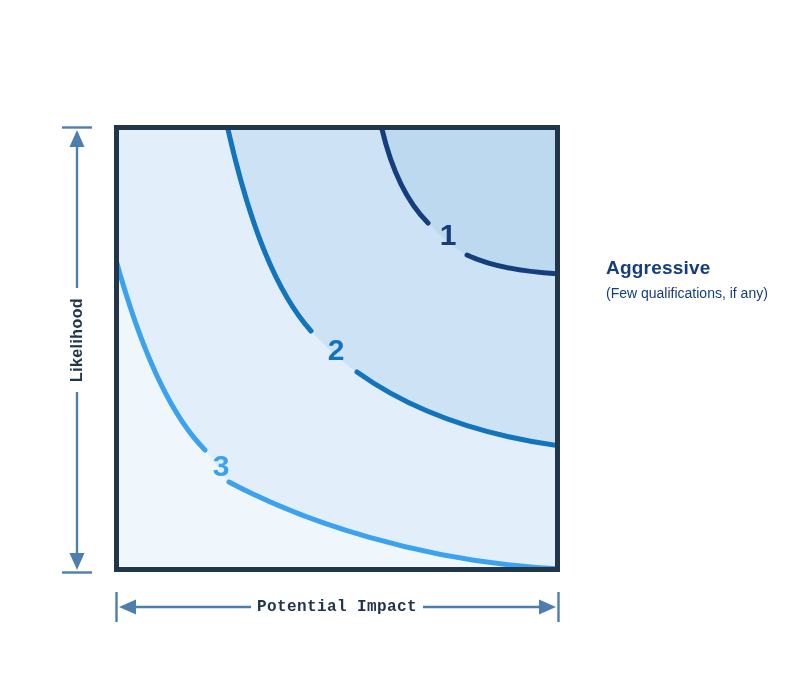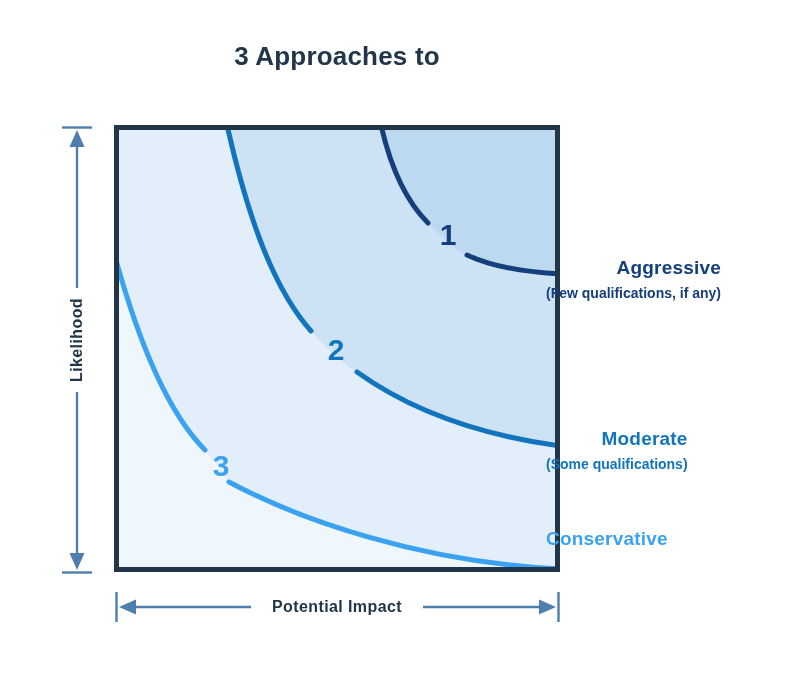--- a/index.html
+++ b/index.html
@@ -11,35 +11,35 @@
   .title{
     position:absolute;left:37px;top:40px;width:600px;text-align:center;
     font-size:26px;font-weight:700;color:#22364a;line-height:32px;letter-spacing:0.2px;
   }
   .ylabel{
     position:absolute;left:77px;top:340px;transform:translate(-50%,-50%) rotate(-90deg);
     font-size:16px;font-weight:600;color:#22364a;letter-spacing:0.4px;white-space:nowrap;
   }
   .xlabel{
     position:absolute;left:337px;top:607px;transform:translate(-50%,-50%);
-    font-size:16px;font-weight:600;color:#22364a;letter-spacing:0.4px;white-space:nowrap;
+    font-size:16px;font-weight:600;color:#22364a;letter-spacing:0.4px;white-space:nowrap;font-family:Liberation Mono, monospace;
   }
   .num{
     position:absolute;transform:translate(-50%,-50%);
     font-size:30px;font-weight:700;line-height:30px;
   }
   .n1{left:448px;top:235px;color:#153e7d;}
   .n2{left:336px;top:350px;color:#1174bd;}
   .n3{left:221px;top:466px;color:#3ba2f0;}
-  .legend{position:absolute;left:546px;white-space:nowrap;text-align:right;}
+  .legend{position:absolute;left:606px;white-space:nowrap;}
   .leg1{top:256px;color:#153e7d;}
   .leg2{top:427px;color:#1174bd;}
   .leg3{top:527px;color:#3ba2f0;}
   .leg-label{font-size:19px;font-weight:700;line-height:24px;letter-spacing:0.2px;}
-  .leg-desc{font-size:14px;font-weight:700;line-height:20px;margin-top:3px;}
+  .leg-desc{font-size:14px;font-weight:400;line-height:20px;margin-top:3px;}
 </style>
 </head>
 <body>
 
 <div class="stage">
 
   <svg width="800" height="700" viewBox="0 0 800 700">
     <defs>
       <clipPath id="plotclip">
         <rect x="118" y="129" width="439" height="440"></rect>
@@ -81,35 +81,29 @@
       <line x1="116.5" y1="592" x2="116.5" y2="622"></line>
       <line x1="558.5" y1="592" x2="558.5" y2="622"></line>
       <line x1="134" y1="607" x2="251" y2="607"></line>
       <line x1="423" y1="607" x2="541" y2="607"></line>
       <polygon points="119,607 136,599.5 136,614.5" fill="#4d7eae" stroke="none"></polygon>
       <polygon points="556,607 539,599.5 539,614.5" fill="#4d7eae" stroke="none"></polygon>
     </g>
   </svg>
 
   <div class="title">
-    <div>3 Approaches to</div>
   </div>
 
   <div class="ylabel">Likelihood</div>
   <div class="xlabel">Potential Impact</div>
 
   <div class="num n1">1</div>
   <div class="num n2">2</div>
   <div class="num n3">3</div>
 
   <div class="legend leg1">
     <div class="leg-label">Aggressive</div>
     <div class="leg-desc">(Few qualifications, if any)</div>
   </div>
-  <div class="legend leg2">
-    <div class="leg-label">Moderate</div>
-    <div class="leg-desc">(Some qualifications)</div>
-  </div>
   <div class="legend leg3">
-    <div class="leg-label">Conservative</div>
   </div>
 
 </div>
 
 </body></html>

